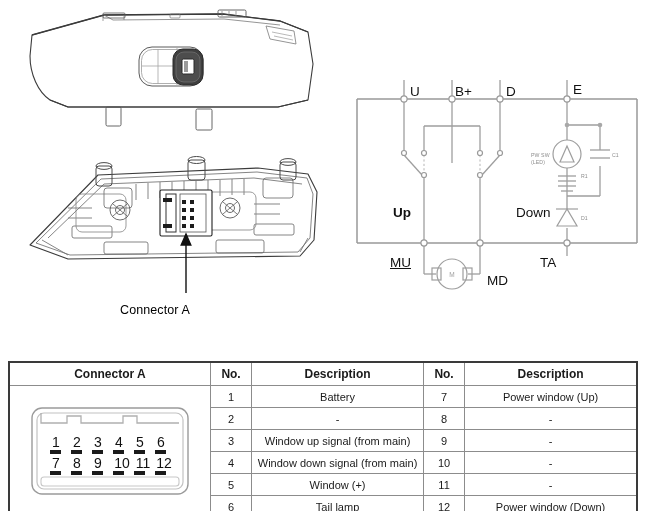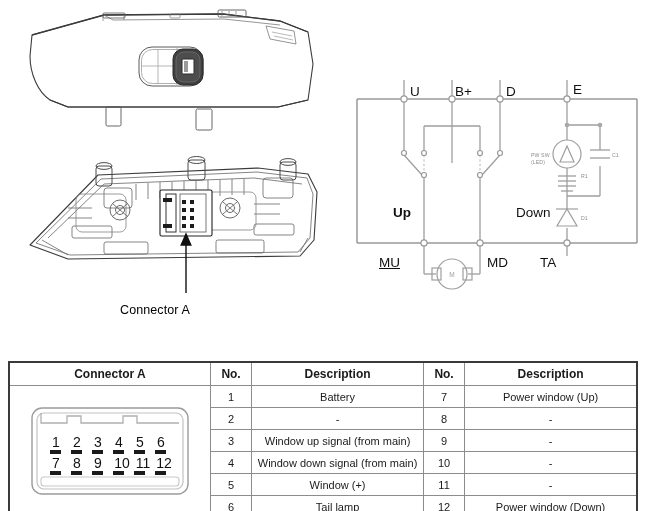--- a/index.html
+++ b/index.html
@@ -294,22 +294,22 @@
       <rect x="111" y="190" width="9" height="12"></rect>
     </g>
     <text x="100" y="199" font-size="6.5" fill="#a0a0a0" text-anchor="middle" font-family="Liberation Sans, sans-serif">M</text>
   </svg>
 
   <div class="ct-label" style="left:410px; top:84px;">U</div>
   <div class="ct-label" style="left:455px; top:84px;">B+</div>
   <div class="ct-label" style="left:506px; top:84px;">D</div>
   <div class="ct-label" style="left:573px; top:82px;">E</div>
 
-  <div class="ct-label" style="left:379px; top:255px;text-decoration:underline;">MU</div>
-  <div class="ct-label" style="left:487px; top:255px;">MD</div>
+  <div class="ct-label" style="left:390px; top:255px;text-decoration:underline;">MU</div>
+  <div class="ct-label" style="left:487px; top:273px;">MD</div>
   <div class="ct-label" style="left:540px; top:255px;">TA</div>
 
   <div class="ct-label" style="left:393px; top:205px;font-weight:bold;">Up</div>
   <div class="ct-label" style="left:516px; top:205px;">Down</div>
 
   <div class="ct-small" style="left:531px; top:152px;"><span>PW SW<br>(LED)</span></div>
   <div class="ct-small" style="left:581px; top:173px;">R1</div>
   <div class="ct-small" style="left:612px; top:152px;">C1</div>
   <div class="ct-small" style="left:581px; top:215px;">D1</div>
 

